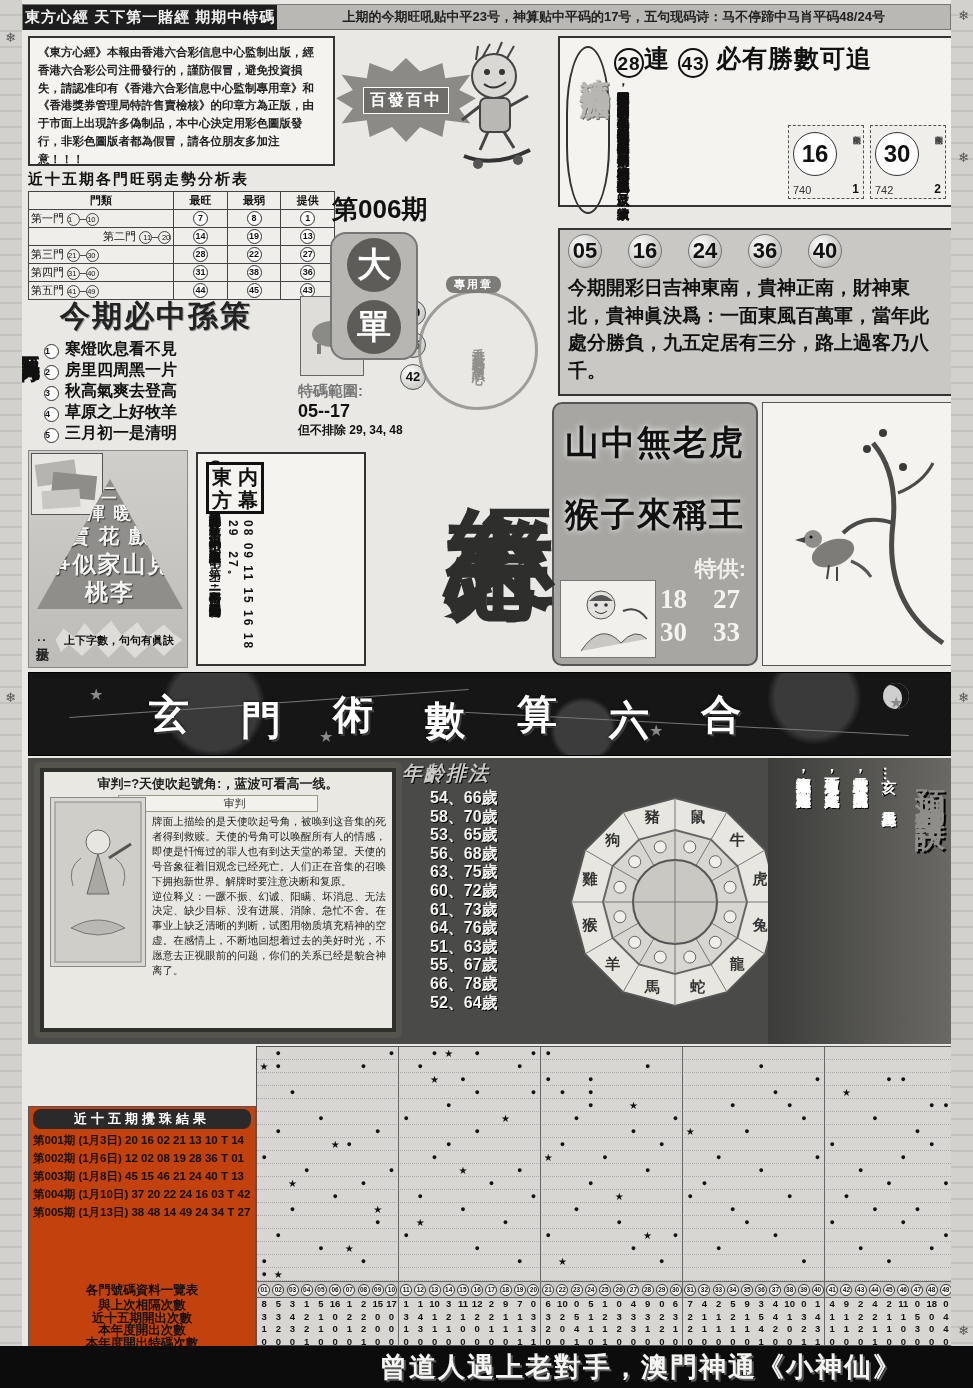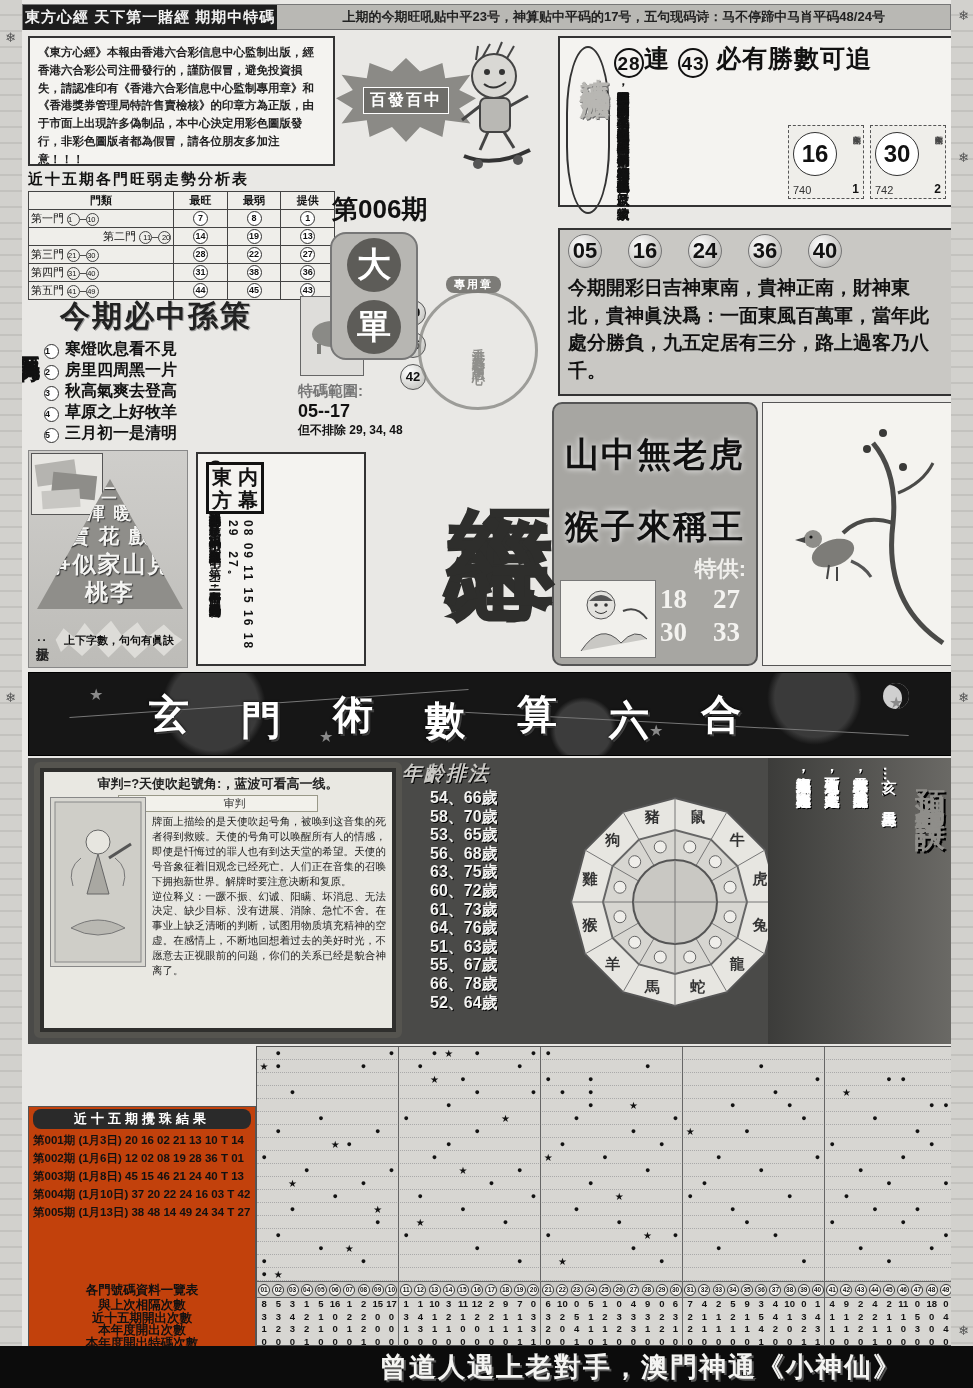--- a/index.html
+++ b/index.html
@@ -81,21 +81,21 @@
   .lm-ball .cnt{position:absolute;right:4px;bottom:2px;font-size:12px;font-weight:bold;color:#111;}
   
   .wang{left:558px;top:228px;width:396px;height:168px;padding:4px 8px;background:#c9c8c4;}
   .wang .t{display:flex;align-items:center;gap:14px;}
   .wang .tl{font-size:25px;font-weight:bold;color:#6e6d69;text-shadow:1px 1px 0 #fff;}
   .wang .wb{width:34px;height:34px;border-radius:50%;background:radial-gradient(circle at 35% 30%,#fff,#a9a8a4);border:1px solid #777;text-align:center;line-height:32px;font-size:22px;font-weight:bold;color:#111;}
   .wang .body{margin-top:6px;font-size:19px;line-height:1.45;font-weight:bold;color:#111;font-family:"Liberation Serif","DejaVu Serif",serif;}
   
   .monkey{left:552px;top:402px;width:206px;height:264px;background:#a7a6a2;border-radius:10px;border:2px solid #555;padding:6px;}
   .monkey .l1,.monkey .l2{font-size:34px;font-weight:bold;color:#111;text-align:center;letter-spacing:2px;text-shadow:0 0 6px #fff;}
-  .monkey .l1{margin-top:22px;} .monkey .l2{margin-top:26px;}
+  .monkey .l1{margin-top:10px;} .monkey .l2{margin-top:26px;}
   .monkey .sup{position:absolute;right:10px;top:150px;font-size:22px;font-weight:bold;color:#f0efec;}
   .monkey .nums{position:absolute;right:6px;top:180px;width:100px;display:grid;grid-template-columns:1fr 1fr;gap:2px 6px;}
   .monkey .nums span{font-size:27px;font-weight:bold;color:#f4f3f0;font-family:"Liberation Serif","DejaVu Serif",serif;text-align:center;}
   .monkey .img{position:absolute;left:6px;bottom:6px;width:96px;height:78px;background:#f1f0ec;border:1px solid #777;}
   .bird{left:762px;top:402px;width:192px;height:264px;background:#f4f3ef;border:1px solid #555;}
   
   .banner{position:absolute;left:28px;top:672px;width:926px;height:84px;background:radial-gradient(circle at 20% 40%,#3a3a3a 0 6%,transparent 7%),radial-gradient(circle at 60% 70%,#3c3c3c 0 5%,transparent 6%),radial-gradient(circle at 85% 30%,#3a3a3a 0 5%,transparent 6%),#161616;overflow:hidden;border:1px solid #000;}
   .banner .chars{position:absolute;left:120px;top:14px;display:flex;gap:52px;}
   .banner .chars span{color:#fff;font-size:40px;font-weight:bold;text-shadow:0 0 3px #000,2px 2px 0 #444;}
   .banner .st{position:absolute;color:#8a8a8a;font-size:16px;}

